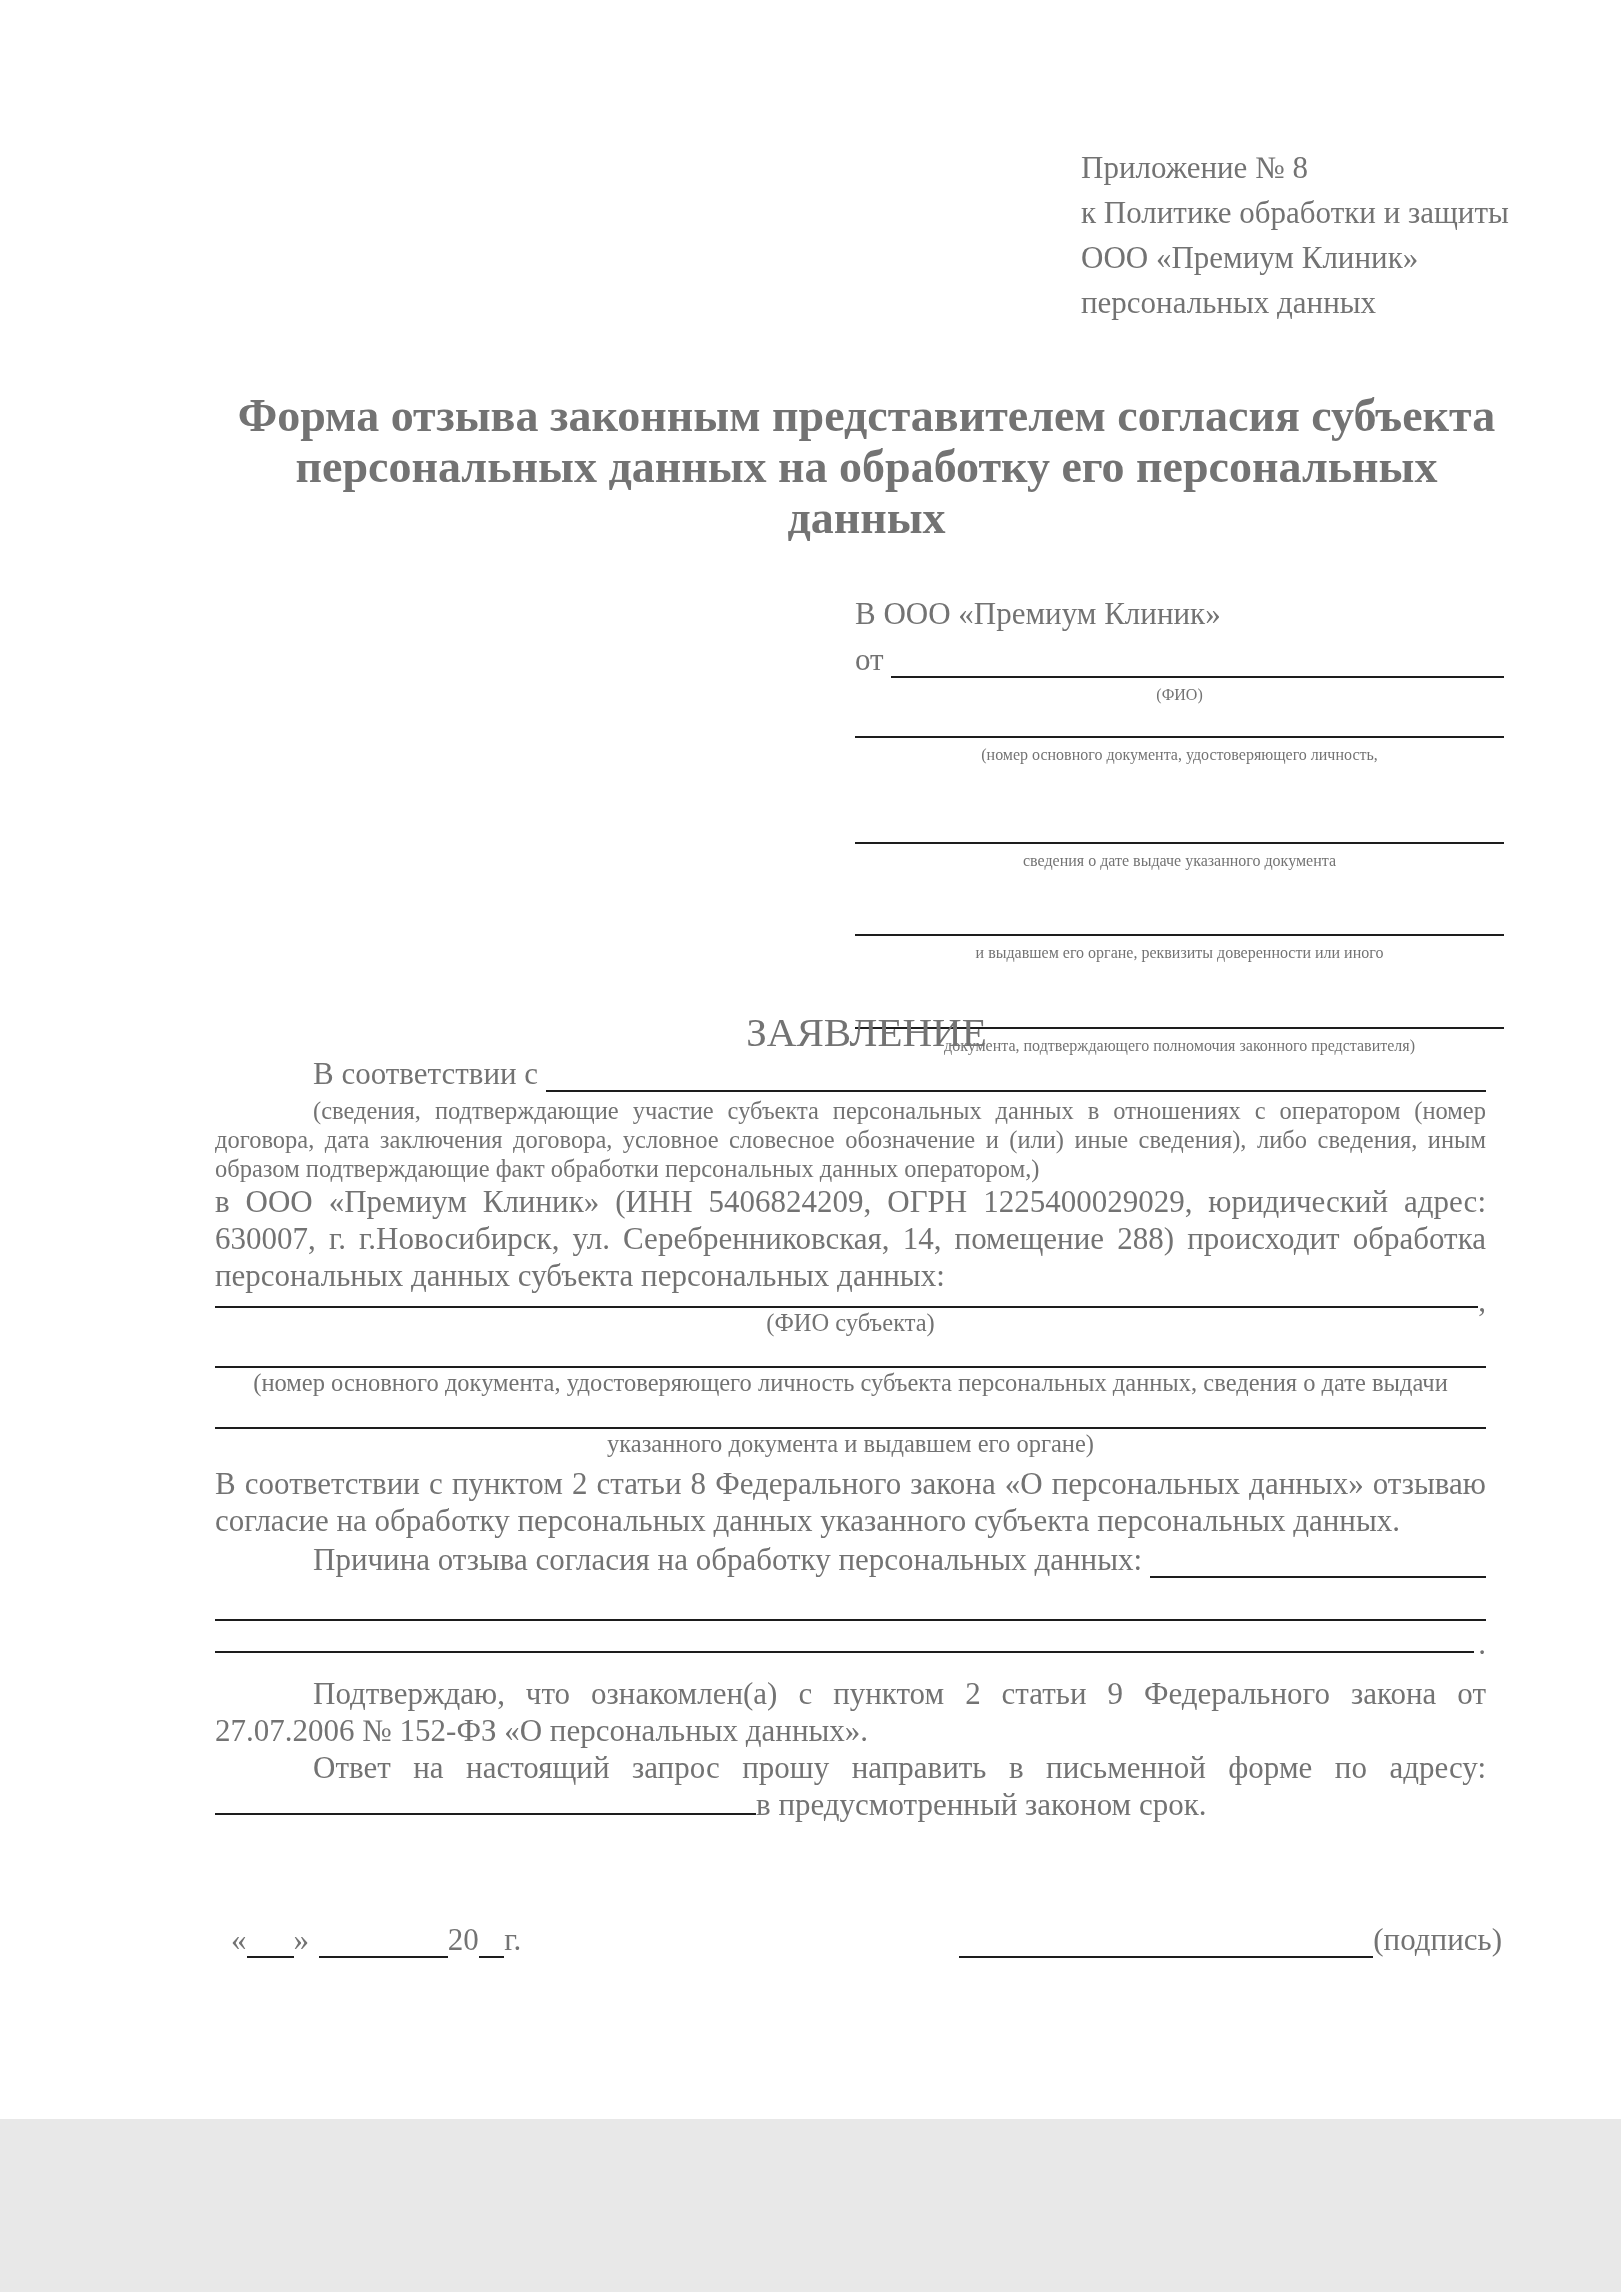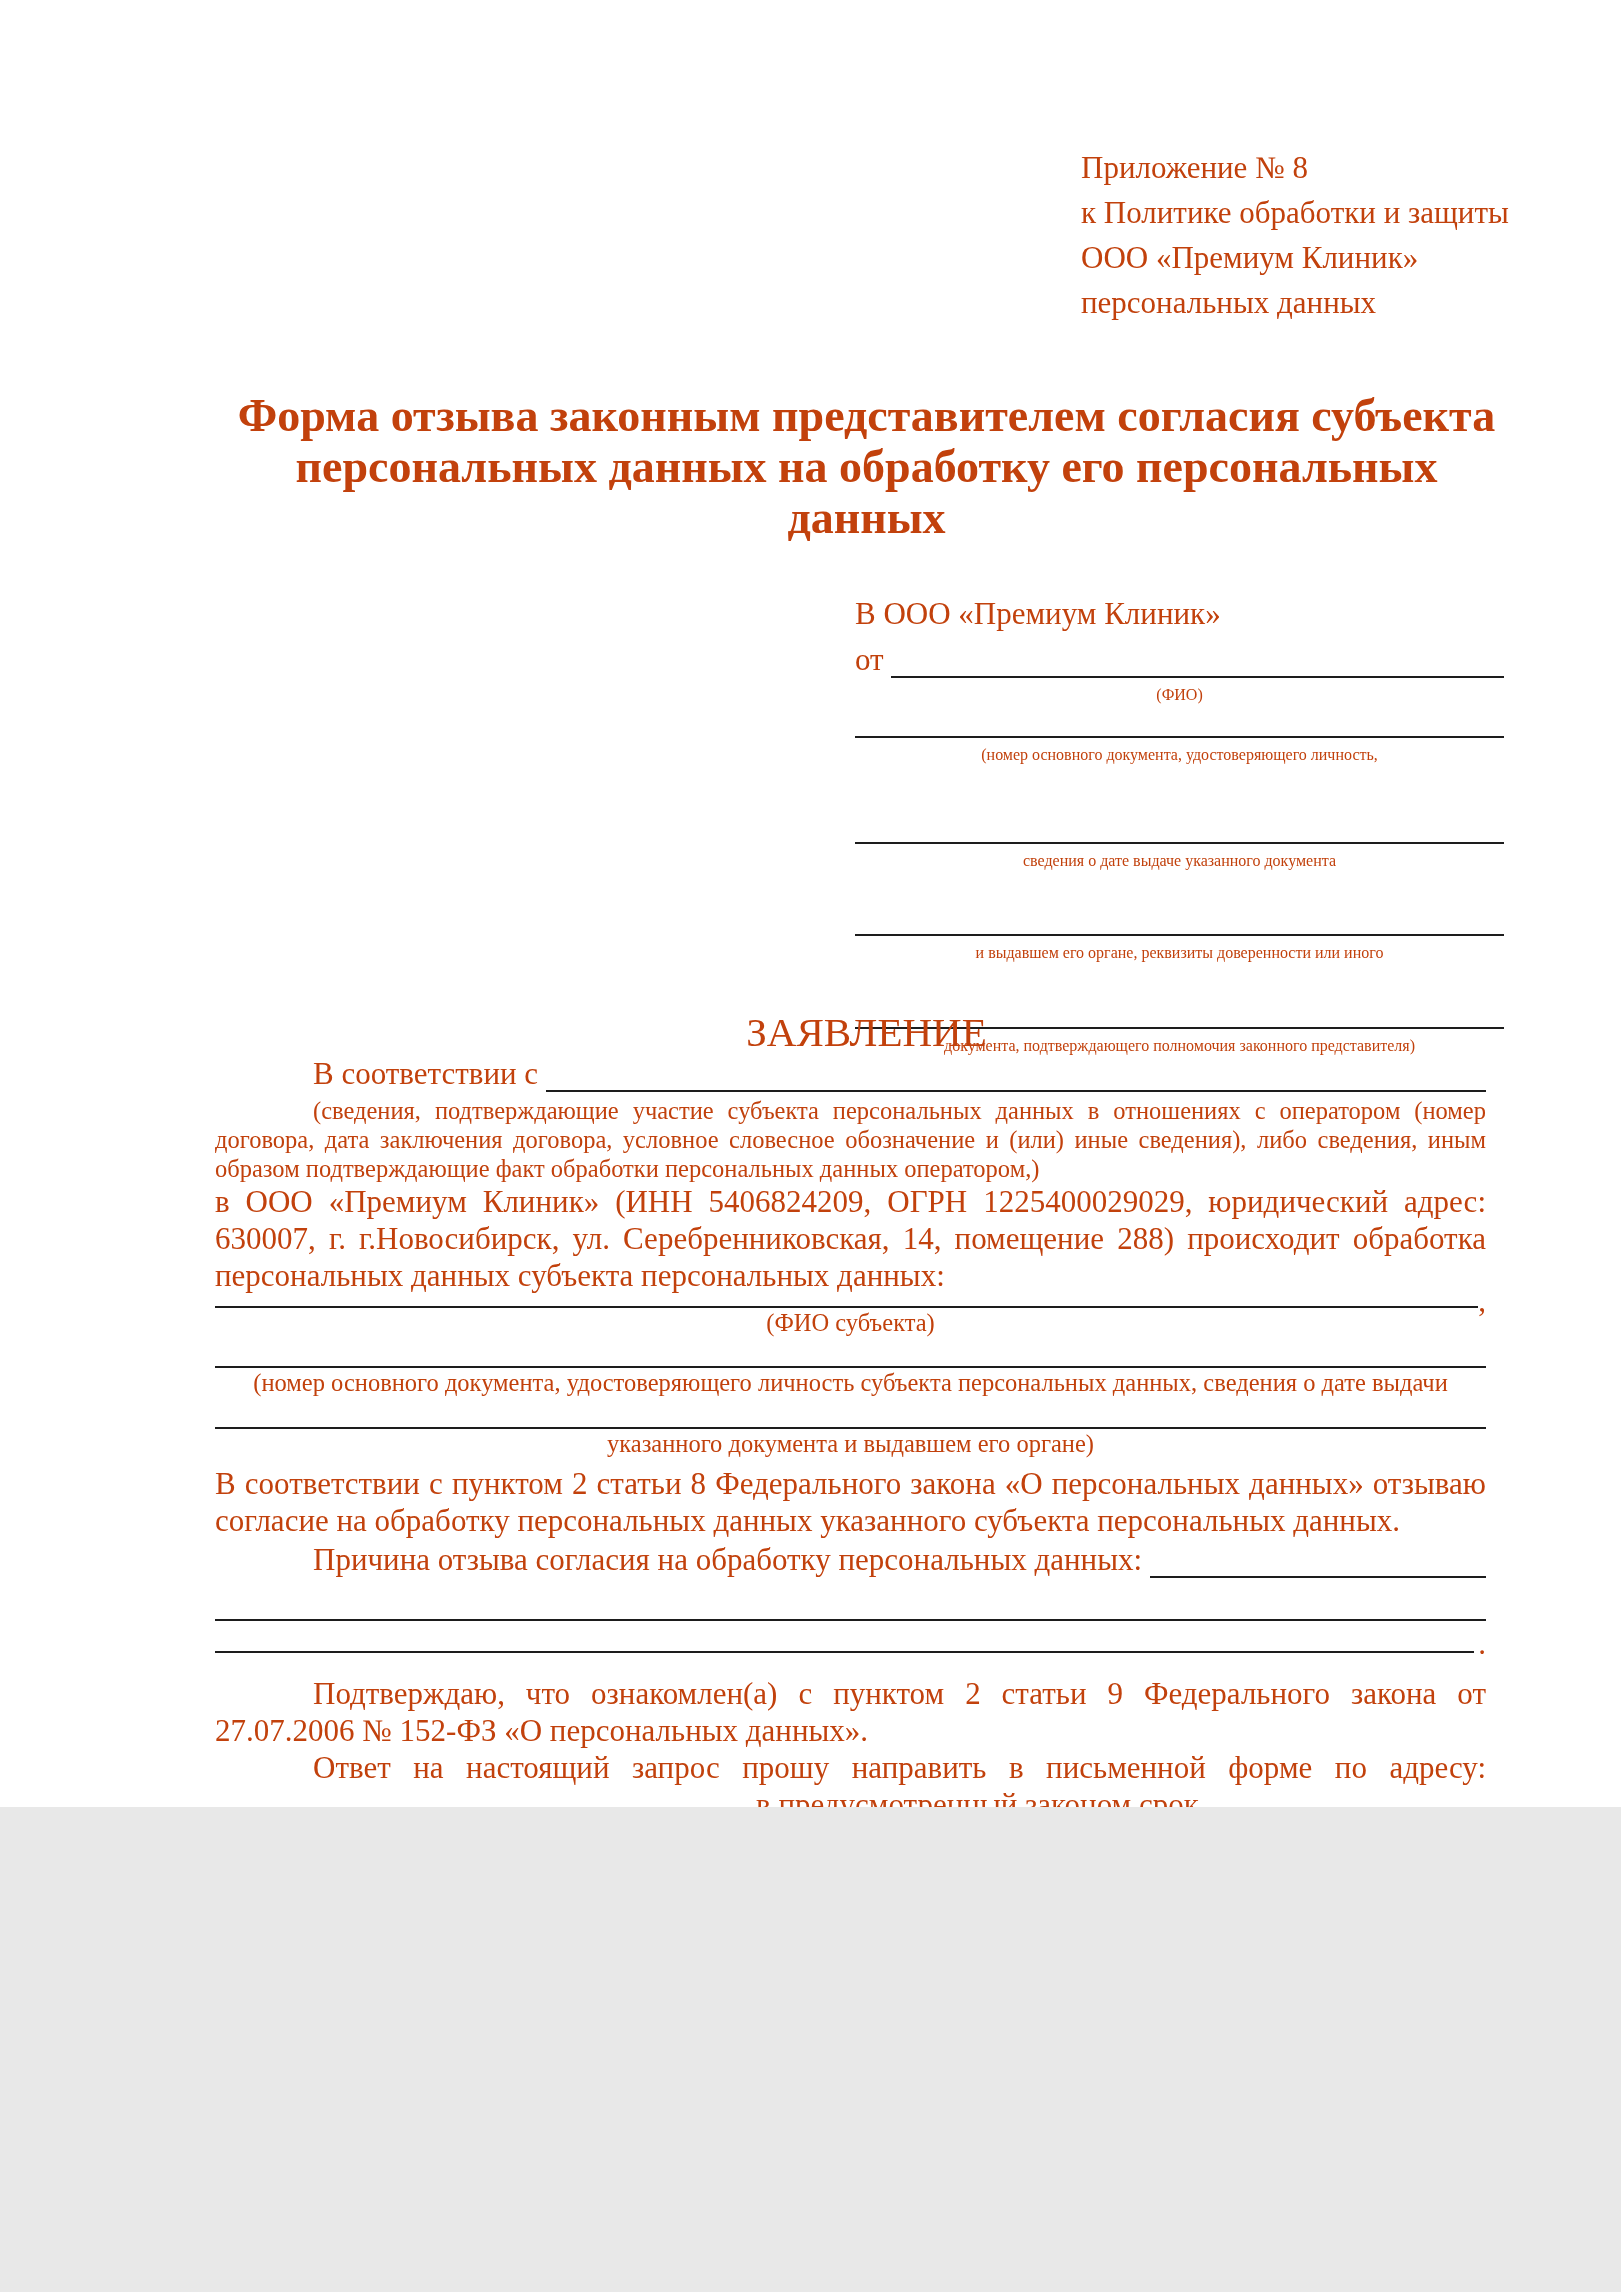--- a/index.html
+++ b/index.html
@@ -1,20 +1,20 @@
 <!DOCTYPE html>
 <html><head>
 <meta charset="utf-8">
 <style>
   html,body{margin:0;padding:0;background:#e8e8e8;}
   .page{
     position:relative;
-    width:1621px;height:1807px;
+    width:1621px;height:2119px;
     background:#ffffff;
-    color:#c2410c;
+    color:#737373;
     font-family:"Liberation Serif","DejaVu Serif",serif;
     overflow:hidden;
   }
   
   .row{display:flex;align-items:flex-end;}
   .fill{flex:1 1 auto;border-bottom:2.9px solid #1d1d1d;height:0;margin-left:7.8px;}
   .rule{height:0;border-bottom:2.9px solid #1d1d1d;}
   .blank-inline{display:inline-block;border-bottom:2.9px solid #1d1d1d;height:0;vertical-align:baseline;}
   .caption{font-size:24.5px;line-height:29px;text-align:center;white-space:nowrap;}
   

